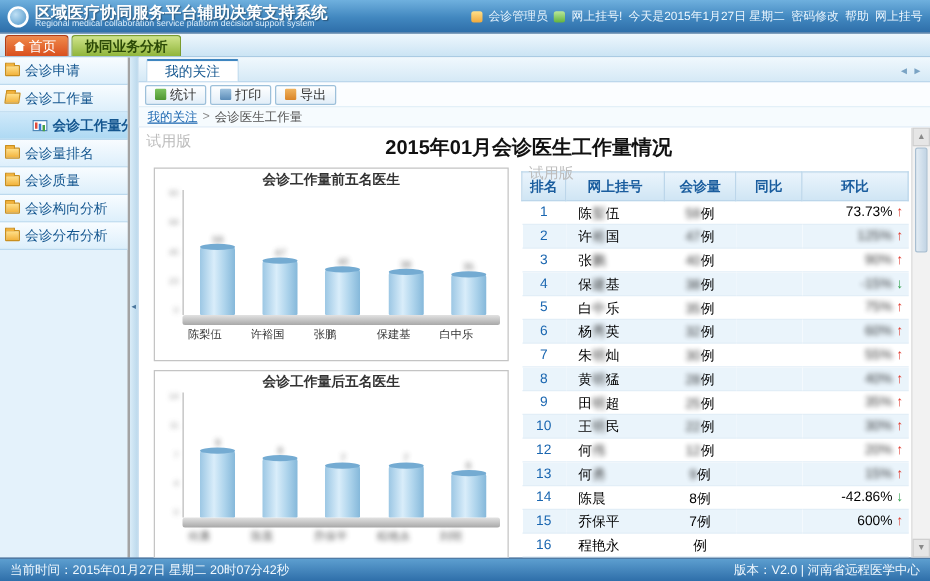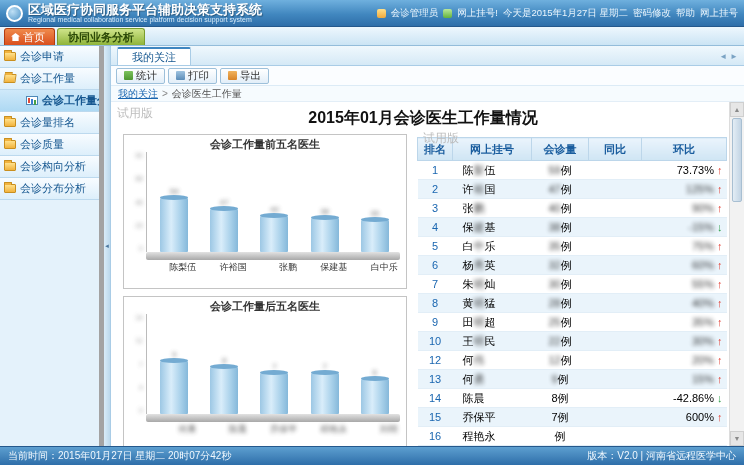--- a/index.html
+++ b/index.html
@@ -25,21 +25,21 @@
   .navrow{flex:0 0 19px;height:19px;background:linear-gradient(#eef7fd,#cbe4f4);border-bottom:1px solid #93bcda;
           display:flex;align-items:flex-end;padding-left:4px;gap:2px;box-sizing:border-box;}
   .tab-home{height:17px;padding:0 9px 0 6px;background:linear-gradient(#f08a4b,#d94f1e);color:#fff;font-size:11px;
             display:flex;align-items:center;gap:3px;border-radius:3px 3px 0 0;border:1px solid #b23c12;border-bottom:none;cursor:pointer;box-sizing:border-box;justify-content:flex-end;}
   .home-ic{width:9px;height:8px;background:#fff;clip-path:polygon(50% 0,100% 45%,85% 45%,85% 100%,15% 100%,15% 45%,0 45%);}
   .tab-analysis{height:17px;padding:0 10px;background:linear-gradient(#cfe48a,#8fb43a);color:#2c4a07;font-weight:bold;
             font-size:11px;display:flex;align-items:center;border-radius:3px 3px 0 0;border:1px solid #7a9c2e;border-bottom:none;cursor:pointer;box-sizing:border-box;}
 
   
   .middle{flex:1;display:flex;min-height:0;}
-  .sidebar{flex:0 0 104px;width:104px;background:#e4f2fb;border-right:5px solid #a3a3a3;box-sizing:border-box;}
+  .sidebar{flex:0 0 104px;width:104px;background:#e4f2fb;border-right:2px solid #a3a3a3;box-sizing:border-box;}
   .sb-item{height:21px;display:flex;align-items:center;gap:4px;padding:0 4px;font-size:11px;color:#14568f;
            background:linear-gradient(#f8fcff,#ddeffb);border-bottom:1px solid #bcd9ee;cursor:pointer;white-space:nowrap;overflow:hidden;}
   .sb-sub{padding-left:26px;background:#eef7fd;}
   .sb-sub.active{background:linear-gradient(#cfe9fa,#aed9f3);font-weight:bold;}
   .sb-icon{width:12px;height:9px;flex:0 0 12px;position:relative;}
   .folder,.folder-open{background:linear-gradient(#ffe08a,#f2b33d);border:1px solid #c98f1f;border-radius:1px;box-sizing:border-box;}
   .folder::before,.folder-open::before{content:"";position:absolute;top:-3px;left:-1px;width:6px;height:2px;
            background:#f2b33d;border:1px solid #c98f1f;border-bottom:none;border-radius:1px 1px 0 0;}
   .folder-open{transform:skewX(-8deg);}
   .chart-ic{background:#fff;border:1px solid #4d88b8;box-sizing:border-box;}
@@ -87,21 +87,21 @@
          justify-content:space-between;align-items:flex-end;font-size:7px;color:#888;padding-right:1px;box-sizing:border-box;}
   .plot{height:100px;margin-left:18px;display:flex;justify-content:space-evenly;align-items:flex-end;
         border-left:1px solid #bbb;}
   .bar-col{display:flex;flex-direction:column;align-items:center;width:46px;}
   .bar-val{font-size:8px;color:#444;height:10px;line-height:10px;}
   .bar{width:28px;background:linear-gradient(90deg,#9cc7e4 0%,#d9edfa 40%,#aed4ec 70%,#85b8da 100%);
        border-radius:3px 3px 1px 1px;position:relative;}
   .bar::before{content:"";position:absolute;top:-2px;left:0;right:0;height:5px;border-radius:50%;background:#74abd2;}
   .plinth{height:8px;background:linear-gradient(#e2e2e2,#a8a8a8);border-radius:2px;margin:0 2px 0 18px;}
   .xlabels{display:flex;justify-content:space-evenly;margin-left:18px;font-size:9px;color:#333;height:14px;align-items:center;}
-  .bar-lab{width:46px;text-align:right;overflow:hidden;white-space:nowrap;}
+  .bar-lab{width:46px;text-align:left;overflow:hidden;white-space:nowrap;}
 
   .table-col{flex:1;padding-top:3px;min-width:0;}
   table.rank{width:100%;border-collapse:collapse;font-size:11px;table-layout:fixed;}
   .rank th{background:linear-gradient(#eaf4fc,#cfe5f4);color:#1a5d9e;font-weight:bold;height:22px;
            border:1px solid #bcd6ea;font-size:11px;padding:0;}
   .rank th:nth-child(1){width:34px;}
   .rank th:nth-child(2){width:78px;}
   .rank th:nth-child(3){width:56px;}
   .rank th:nth-child(4){width:52px;}
   .rank td{height:18px;padding:0 4px;border-bottom:1px solid #e2eef7;text-align:center;overflow:hidden;white-space:nowrap;}

